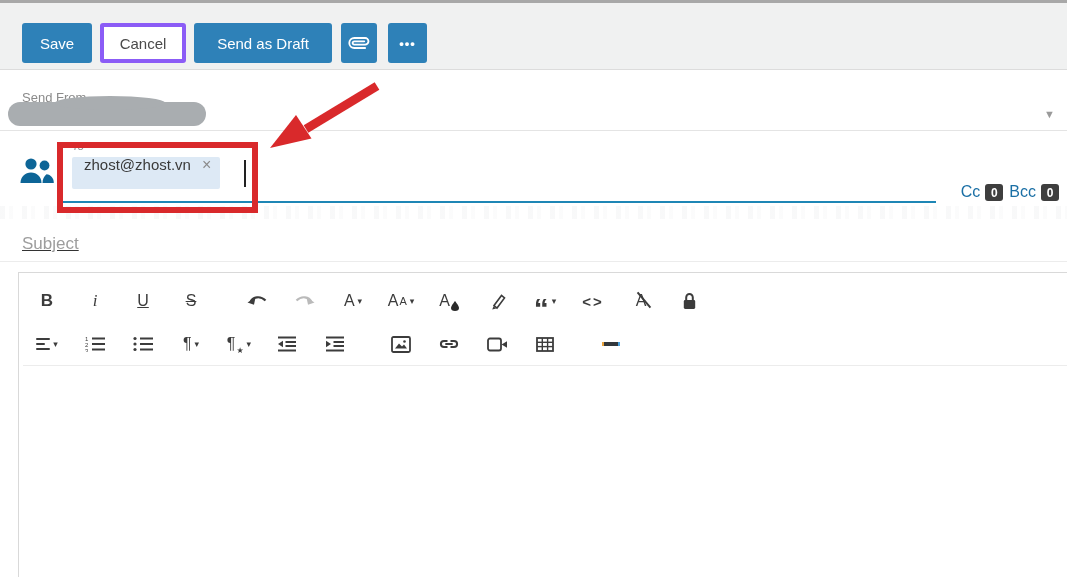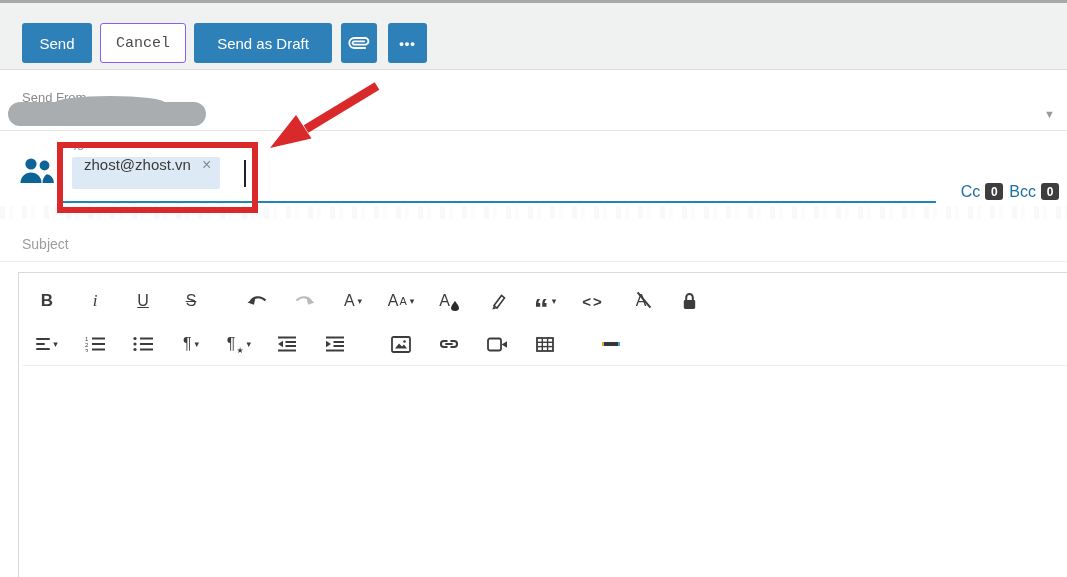--- a/index.html
+++ b/index.html
@@ -7,21 +7,21 @@
   #app { position:relative; width:1067px; height:577px; overflow:hidden; background:#fff; }
 
   
   .topbar { position:absolute; left:0; top:0; width:100%; height:70px;
             background:#f0f1f1; border-top:3px solid #a8a8a8; border-bottom:1px solid #dcdcdc; }
   .btn { position:absolute; top:20px; height:40px; border-radius:3px; border:none;
          font-family:"Liberation Sans", sans-serif; font-size:15px; cursor:pointer;
          display:flex; align-items:center; justify-content:center; }
   .btn-blue { background:#2e81b8; color:#fff; }
   .btn-send  { left:22px;  width:70px; }
-  .btn-cancel{ left:100px; width:86px; background:#fff; color:#4a4a4a; border:1px solid #8b5cf6;font-family:Liberation Mono, monospace; }
+  .btn-cancel{ left:100px; width:86px; background:#fff; color:#4a4a4a; border:4px solid #8b5cf6; }
   .btn-save  { left:194px; width:138px; }
   .btn-clip  { left:341px; width:36px; }
   .btn-more  { left:388px; width:39px; font-size:13px; letter-spacing:1px; font-weight:700; }
   .btn-clip svg { transform:rotate(45deg); }
 
   
   .field-label { position:absolute; color:#8b8b8b; font-size:13px; }
   .sendfrom-label { left:22px; top:90px; }
   .blob  { position:absolute; left:8px;  top:102px; width:198px; height:24px; background:#a9adb0; border-radius:12px; }
   .blob2 { position:absolute; left:55px; top:96px;  width:110px; height:14px; background:#a9adb0; border-radius:50%; }
@@ -34,34 +34,34 @@
   .to-label { left:72px; top:140px; font-size:11px; color:#8f8f8f;font-style:italic; }
   .chip { position:absolute; left:72px; top:157px; height:32px; background:#dde9f5; border-radius:2px;
           display:flex; align-items:center; padding:0 9px 17px 12px; }
   .chip-email { font-size:15px; color:#3a3a3a; }
   .chip-close { font-size:16px; color:#8b8b8b; margin-left:11px; cursor:pointer; line-height:1; }
   .cursor { position:absolute; left:244px; top:160px; width:2px; height:27px; background:#222; }
   .to-underline { position:absolute; left:63px; top:201px; width:873px; height:2px; background:#1e86b5; }
   .watermark { position:absolute; left:0; top:206px; width:100%; height:13px; opacity:.5;
       background:repeating-linear-gradient(90deg, rgba(120,130,140,.10) 0 5px, transparent 5px 9px,
                  rgba(120,130,140,.06) 9px 13px, transparent 13px 22px); }
-  .ccbcc { position:absolute; right:8px; top:183px; display:flex; align-items:flex-start; font-size:16px; color:#1a6fa5;margin-left:41px; }
+  .ccbcc { position:absolute; right:8px; top:183px; display:flex; align-items:flex-end; font-size:16px; color:#1a6fa5;margin-left:41px; }
   .ccbcc .lbl { cursor:pointer; }
   .badge { display:inline-flex; align-items:center; justify-content:center; width:18px; height:17px;
            background:#3e3e3e; color:#fff; font-size:12px; font-weight:700; border-radius:3px; margin:0 6px 0 5px; }
   .badge:last-child { margin-right:0; }
 
   
   .anno-rect { position:absolute; left:57px; top:142px; width:201px; height:71px;
                border:6px solid #d9292b; z-index:10; pointer-events:none; }
   .anno-arrow { position:absolute; left:258px; top:76px; z-index:10; pointer-events:none; }
 
   
   .subject-input { position:absolute; left:22px; top:230px; width:1030px; height:28px; border:none; outline:none;
-                   font-family:"Liberation Sans", sans-serif; font-size:14px; color:#333; background:transparent; }
+                   font-family:"Liberation Sans", sans-serif; font-size:17px; color:#333; background:transparent;text-decoration:underline; }
   .subject-input::placeholder { color:#9d9d9d; }
   .subject-line { top:261px; background:#ececec; }
 
   
   .editor { position:absolute; left:18px; top:272px; width:1051px; height:310px;
             border:1px solid #d9d9d9; background:#fff; }
   .tb-row { position:absolute; left:8px; display:flex; align-items:center; height:34px; }
   .tb-row1 { top:11px; }
   .tb-row2 { top:54px; }
   .tb-divider { position:absolute; left:4px; right:0; top:92px; height:1px; background:#ececec; }
@@ -89,21 +89,21 @@
   .hr-glyph { width:18px; height:4px; background:linear-gradient(to right,#e8a33d 0 2px,#32373c 2px 16px,#4aa3e0 16px); }
   .redo-svg { opacity:.35; }
   .content-area { position:absolute; left:0; top:93px; right:0; bottom:0; cursor:text; }
 </style>
 </head>
 <body>
 
 <div id="app">
 
   <div class="topbar">
-    <button class="btn btn-blue btn-send">Send</button>
+    <button class="btn btn-blue btn-send">Save</button>
     <button class="btn btn-cancel">Cancel</button>
     <button class="btn btn-blue btn-save">Send as Draft</button>
     <button class="btn btn-blue btn-clip">
       <svg width="20" height="20" viewBox="0 0 24 24" fill="none" stroke="#fff" stroke-width="2.2" stroke-linecap="round">
           <path d="M21.44 11.05l-9.19 9.19a6 6 0 0 1-8.49-8.49l9.19-9.19a4 4 0 0 1 5.66 5.66l-9.2 9.19a2 2 0 0 1-2.83-2.83l8.49-8.48"></path>
         </svg>
     </button>
     <button class="btn btn-blue btn-more">
       <span>•••</span>
     </button>

